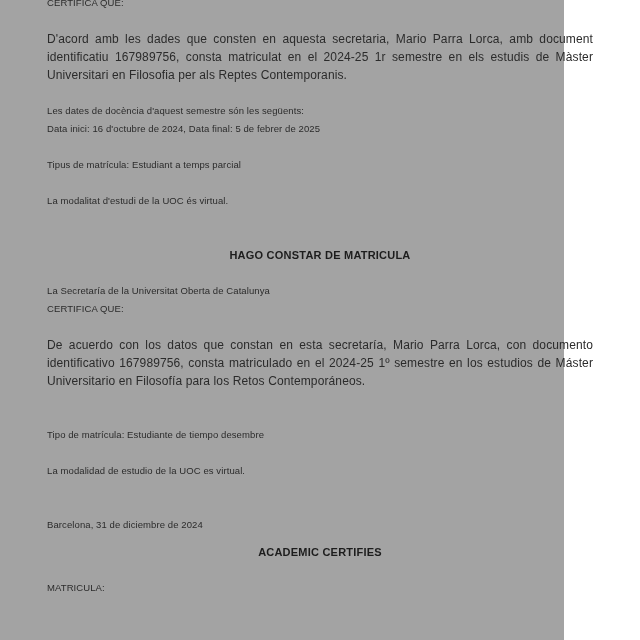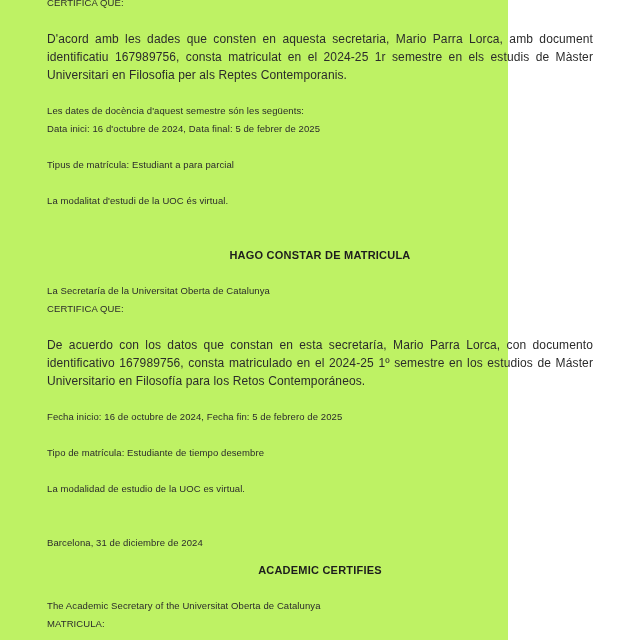--- a/index.html
+++ b/index.html
@@ -13,23 +13,23 @@
     width: 640px;
     height: 640px;
     overflow: hidden;
     font-family: "Liberation Sans", sans-serif;
     color: #2b2b2b;
     -webkit-font-smoothing: antialiased;
   }
 
   .page {
     position: relative;
-    width: 508px;
+    width: 564px;
     height: 640px;
-    background: #bef264;
+    background: #a3a3a3;
     box-sizing: border-box;
   }
 
   
   .doc {
     position: absolute;
     left: 47px;
     top: -6px;
     width: 546px;
   }
@@ -88,21 +88,21 @@
       <p class="para">D'acord amb les dades que consten en aquesta secretaria, Mario Parra Lorca, amb document identificatiu 167989756, consta matriculat en el 2024-25 1r semestre en els estudis de Màster Universitari en Filosofia per als Reptes Contemporanis.</p>
 
       <div class="gap-1"></div>
 
       <p class="label">Les dates de docència d'aquest semestre són les següents:</p>
 
       <p class="label">Data inici: 16 d'octubre de 2024, Data final: 5 de febrer de 2025</p>
 
       <div class="gap-1"></div>
 
-      <p class="label">Tipus de matrícula: Estudiant a para parcial</p>
+      <p class="label">Tipus de matrícula: Estudiant a temps parcial</p>
 
       <div class="gap-1"></div>
 
       <p class="label">La modalitat d'estudi de la UOC és virtual.</p>
 
       <div class="gap-2"></div>
 
     </div>
 
     <div class="section">
@@ -115,21 +115,20 @@
 
       <p class="label">CERTIFICA QUE:</p>
 
       <div class="gap-1"></div>
 
       <p class="para">De acuerdo con los datos que constan en esta secretaría, Mario Parra Lorca, con documento identificativo 167989756, consta matriculado en el 2024-25 1º semestre en los estudios de Máster Universitario en Filosofía para los Retos Contemporáneos.</p>
 
       <div class="gap-1"></div>
 
 
-      <p class="label">Fecha inicio: 16 de octubre de 2024, Fecha fin: 5 de febrero de 2025</p>
 
       <div class="gap-1"></div>
 
       <p class="label">Tipo de matrícula: Estudiante de tiempo desembre</p>
 
       <div class="gap-1"></div>
 
       <p class="label">La modalidad de estudio de la UOC es virtual.</p>
 
       <div class="gap-2"></div>
@@ -138,21 +137,20 @@
     </div>
 
     <div class="section">
 
       <div class="gap-half"></div>
 
       <p class="heading">ACADEMIC CERTIFIES</p>
 
       <div class="gap-1"></div>
 
-      <p class="label">The Academic Secretary of the Universitat Oberta de Catalunya</p>
 
       <p class="label">MATRICULA:</p>
 
       <div class="gap-1"></div>
 
     </div>
 
   </div>
 </div>
 

